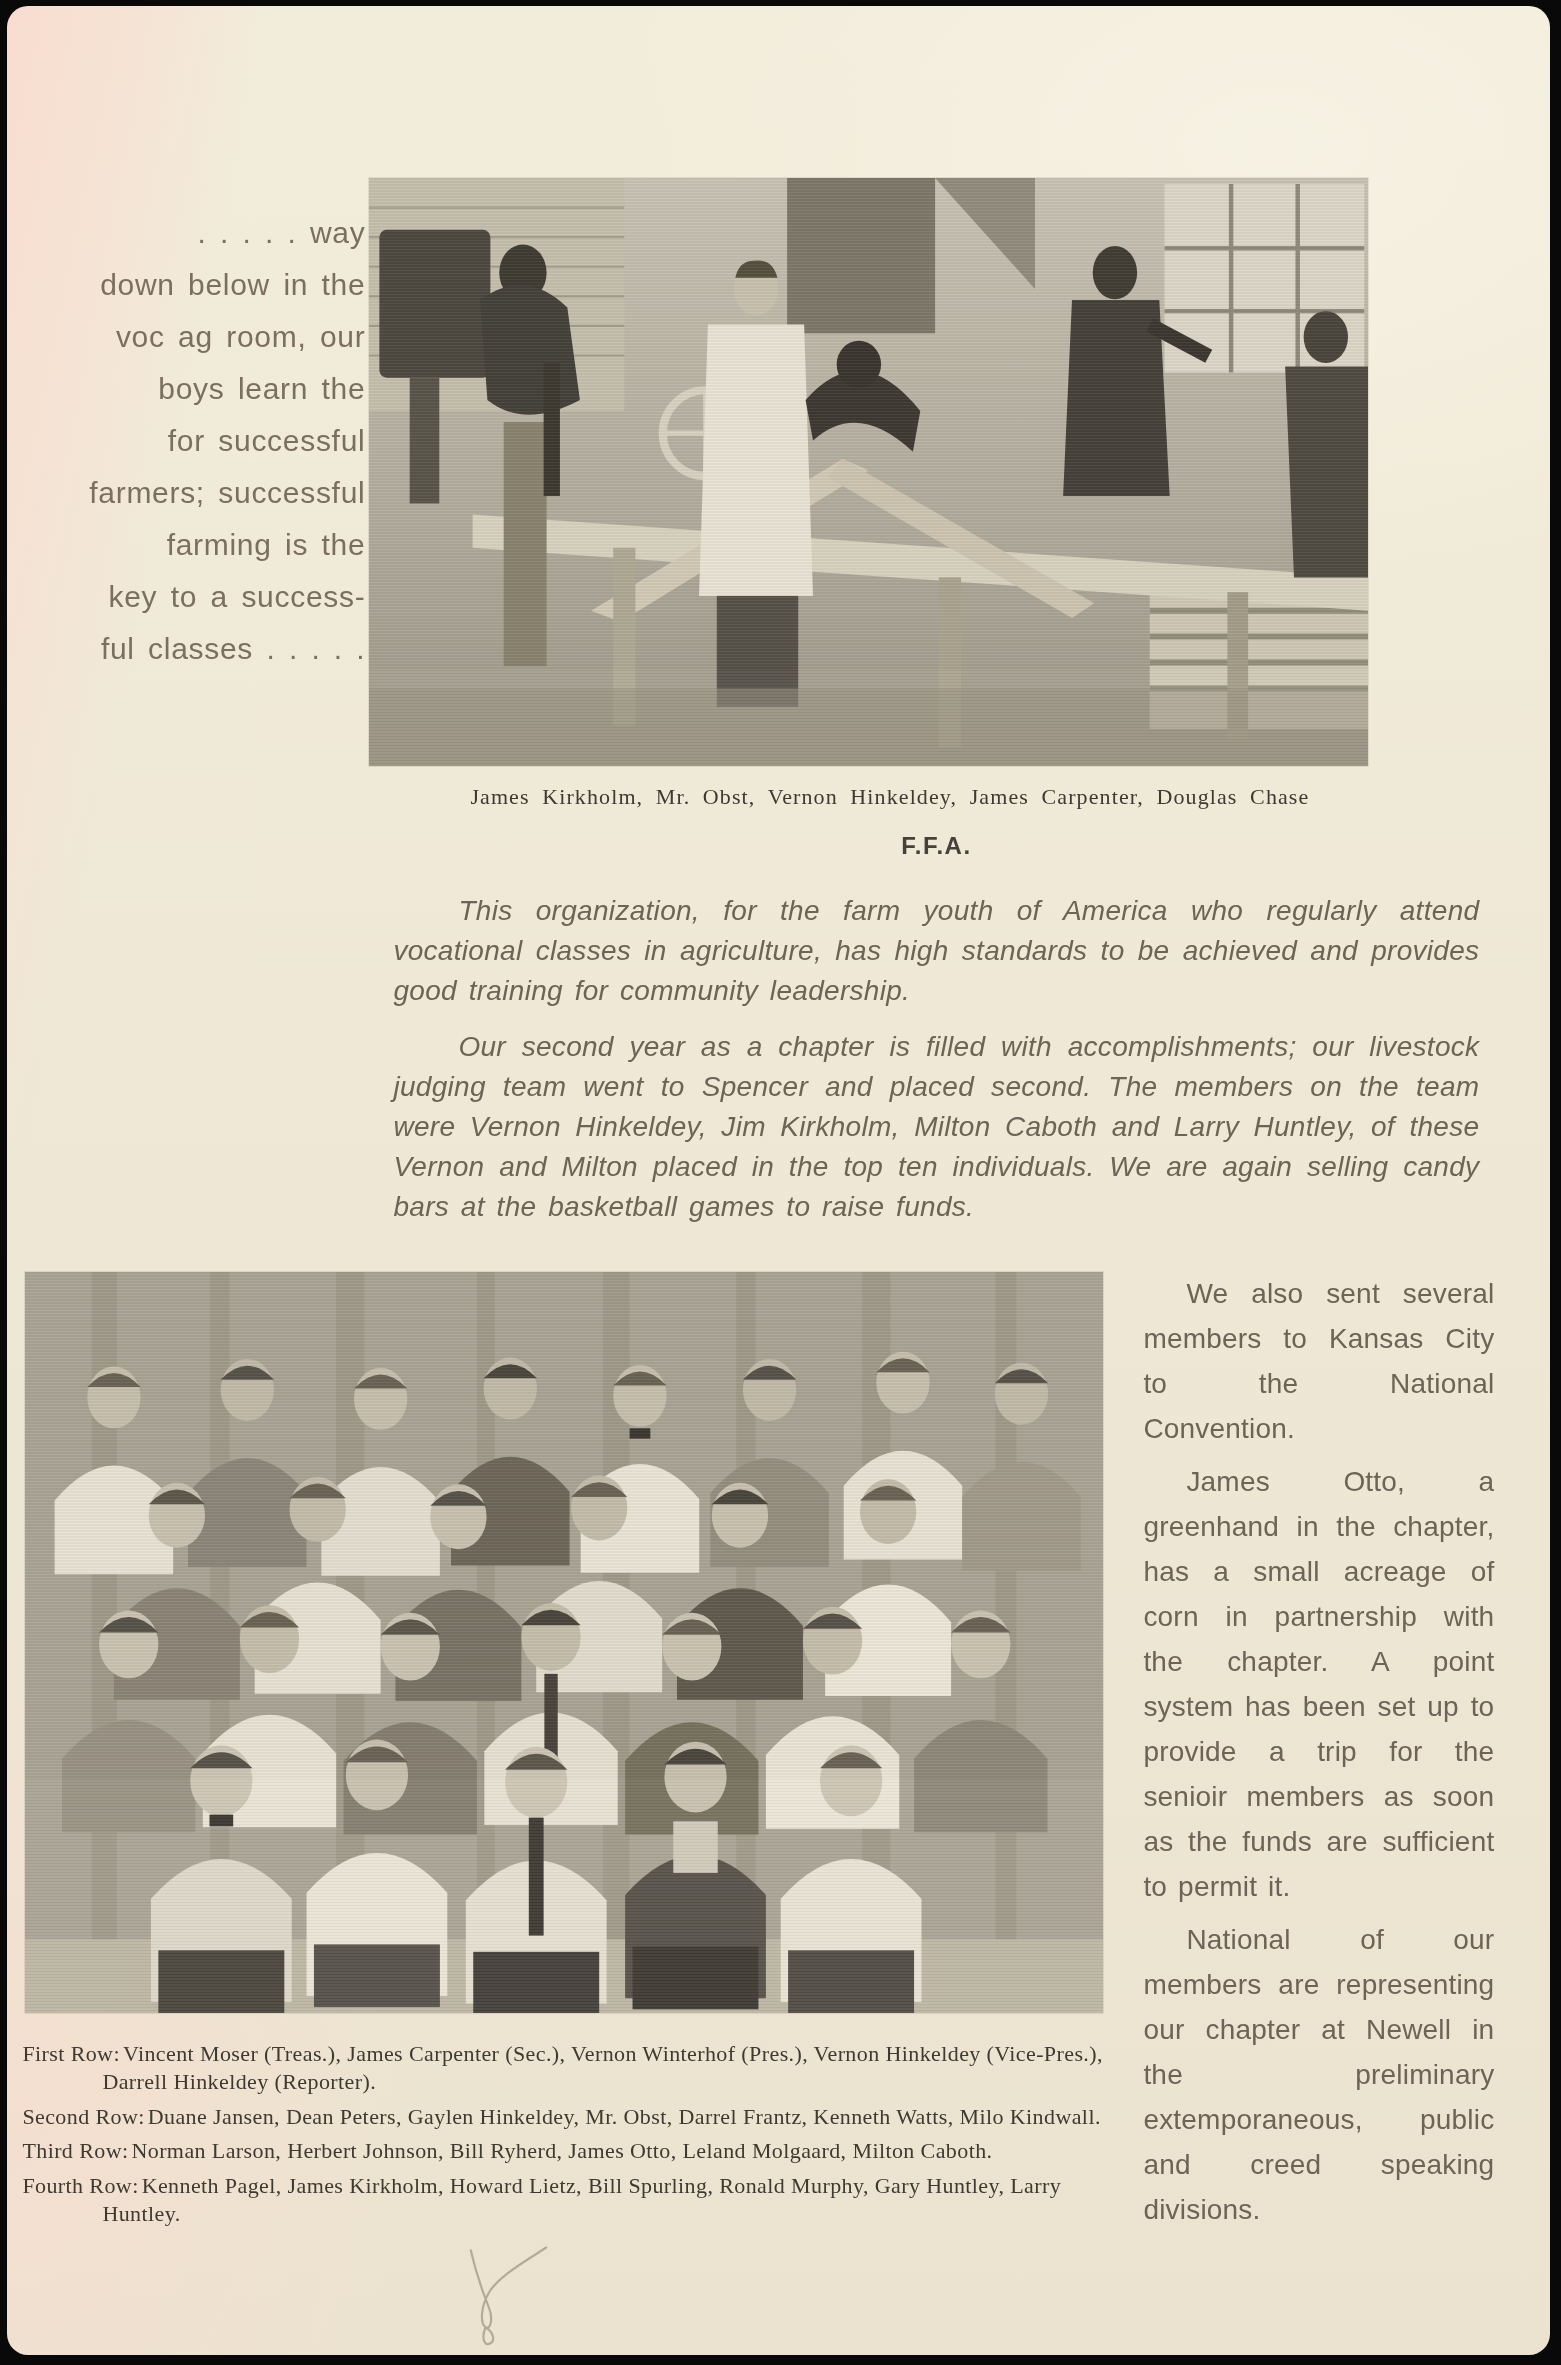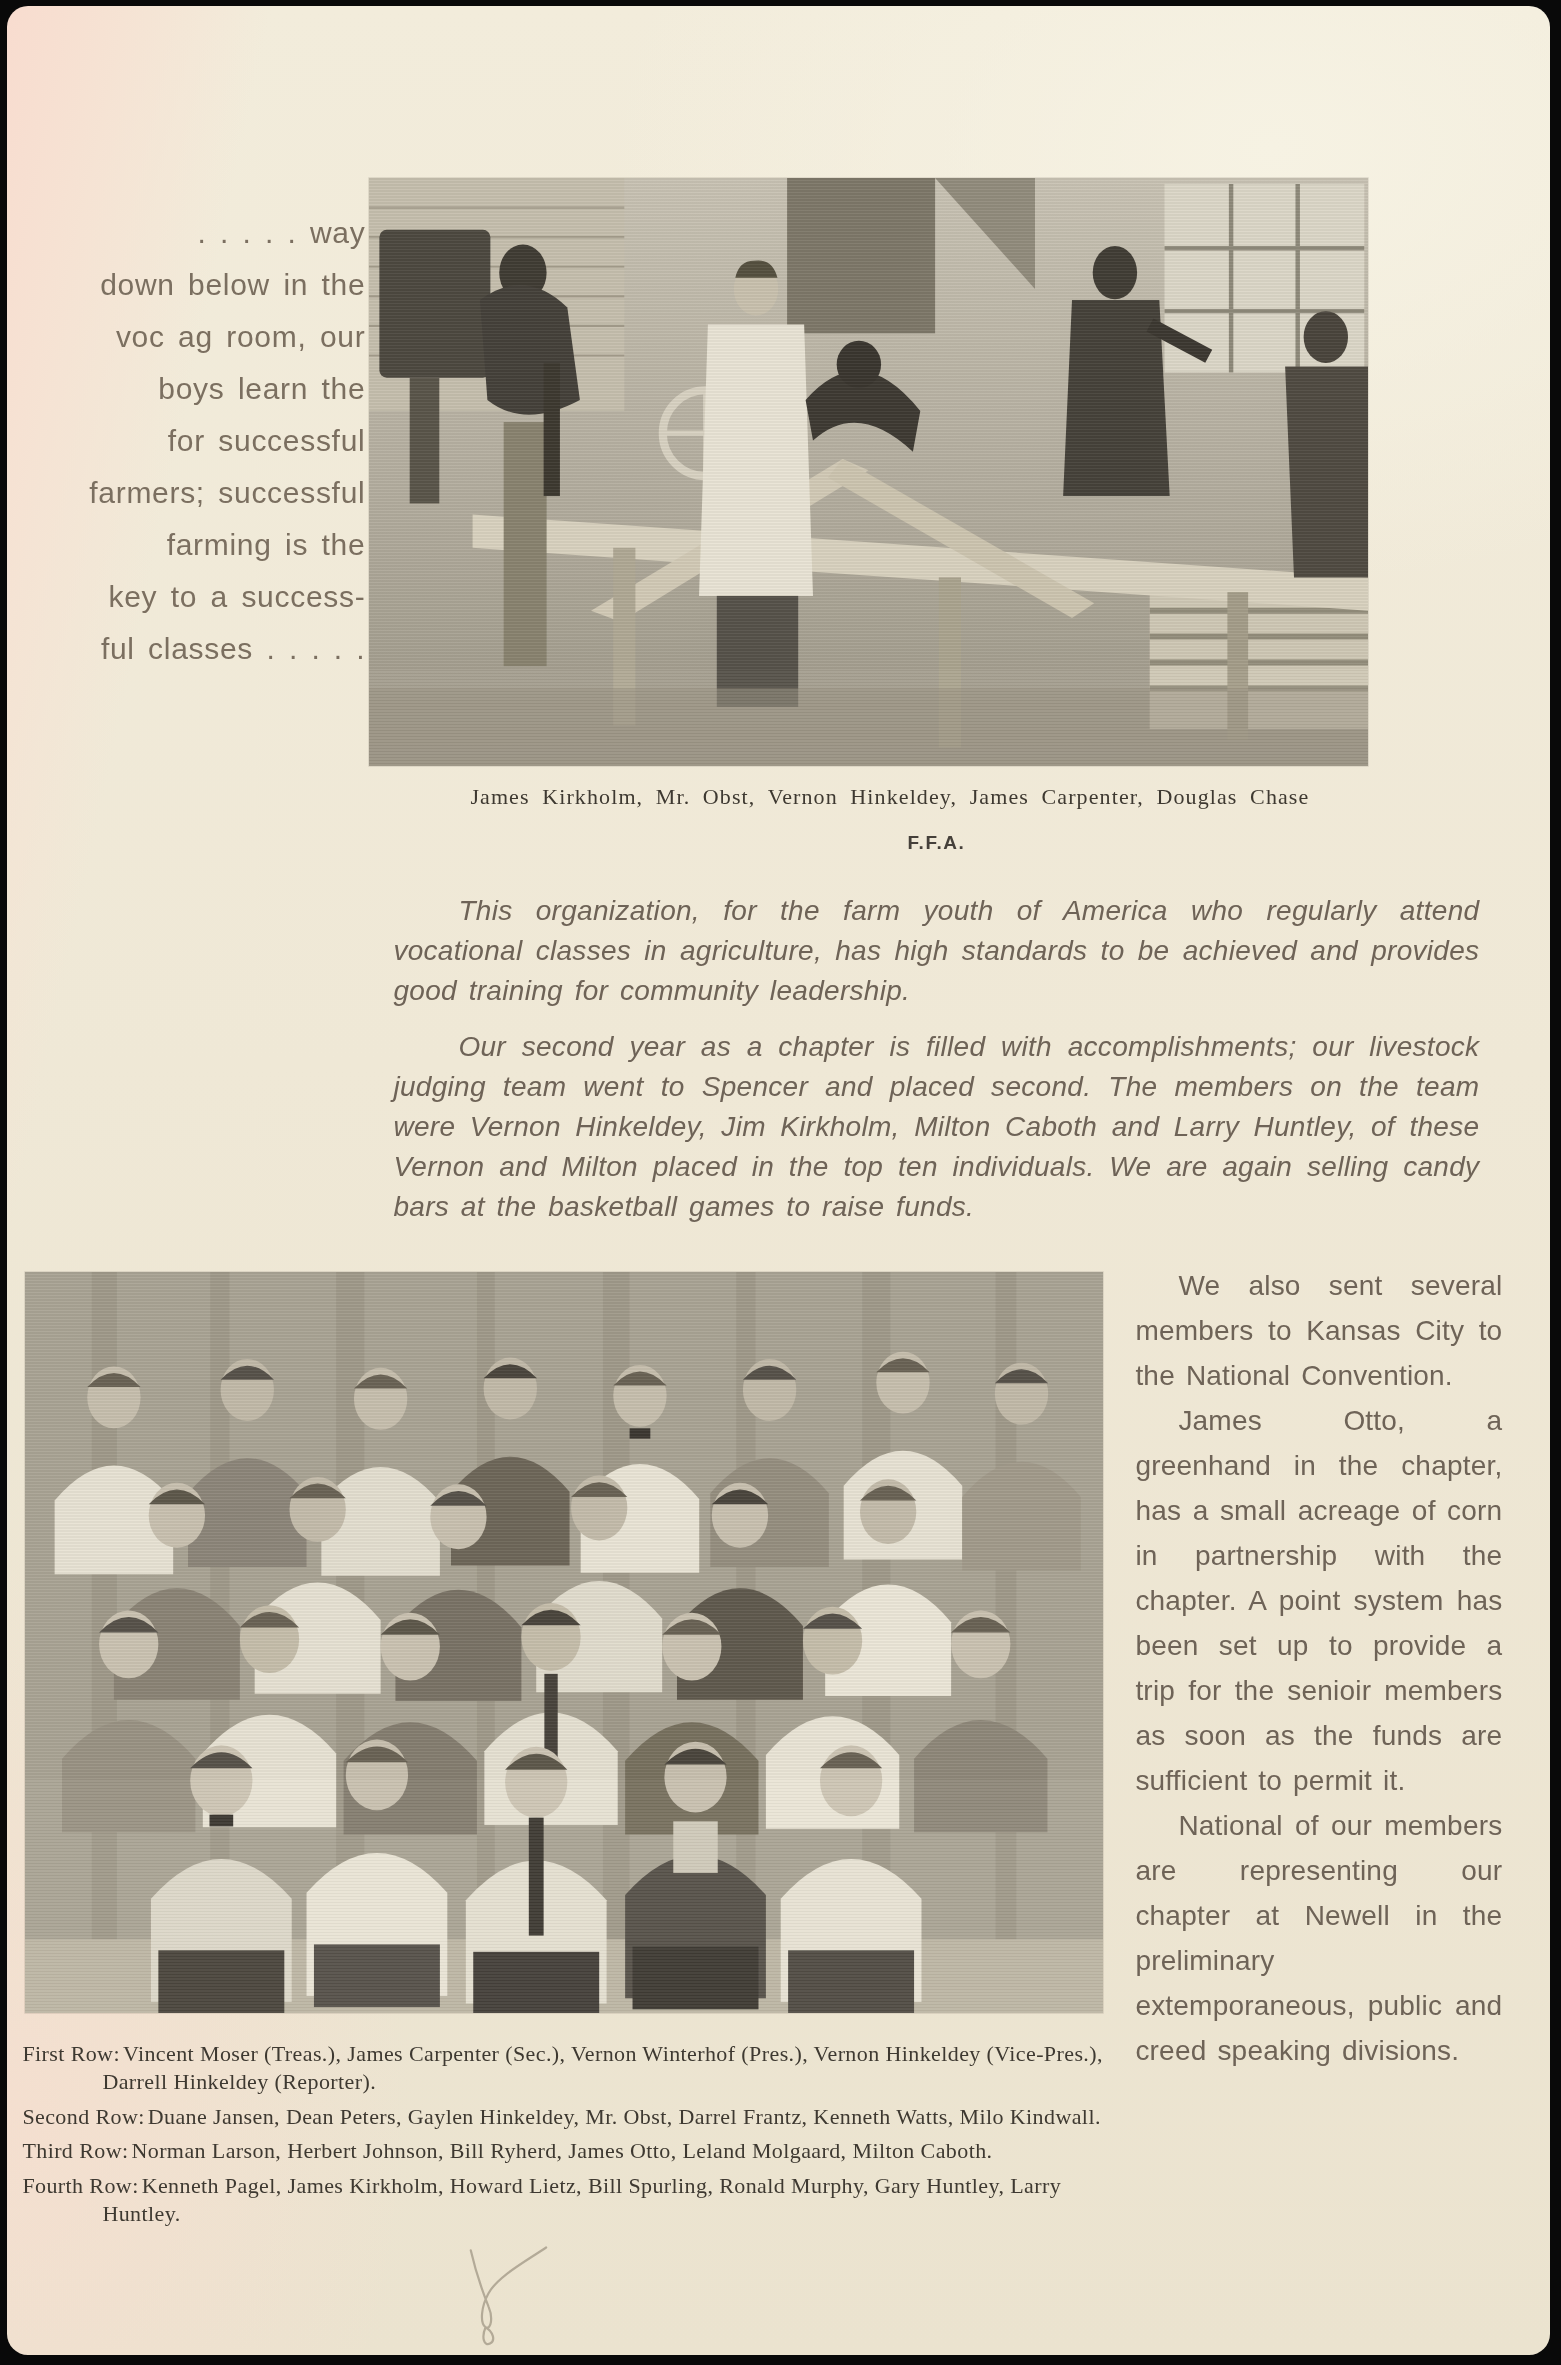--- a/index.html
+++ b/index.html
@@ -41,36 +41,36 @@
 
   
   .serif{font-family:"Liberation Serif", serif;color:#3e3931;}
   .top-caption{
     left:383px;top:778px;width:999px;text-align:center;
     font-size:22px;letter-spacing:1.1px;word-spacing:6px;
   }
 
   .ffa-heading{
     left:370px;top:826px;width:1118px;text-align:center;
-    font-weight:bold;font-size:19px;letter-spacing:1.5px;color:#45403a;
+    font-weight:bold;font-size:24px;letter-spacing:1.5px;color:#45403a;
   }
 
   .article{
     left:370px;top:869px;width:1118px;
     color:#6e6357;font-size:28px;line-height:40px;
     text-align:justify;letter-spacing:0.3px;word-spacing:3.7px;
   }
   .article p{margin:16px;text-indent:65px;font-style:italic;}
 
   .side-column{
     left:1128px;top:1257px;width:367px;
     color:#6e6357;font-size:28px;line-height:45px;
     text-align:justify;letter-spacing:0.2px;word-spacing:3px;
   }
-  .side-column p{margin:0;text-indent:43px;}
+  .side-column p{margin:8px;text-indent:43px;}
 
   .photo-captions{
     left:15px;top:2026px;width:1113px;
     font-size:22px;line-height:28px;letter-spacing:0.4px;margin-top:8px;
   }
   .caption-row{
     padding-left:80px;text-indent:-80px;margin:0 0 6.7px 0;
   }
   .caption-row .names{padding-left:3px;}
 

